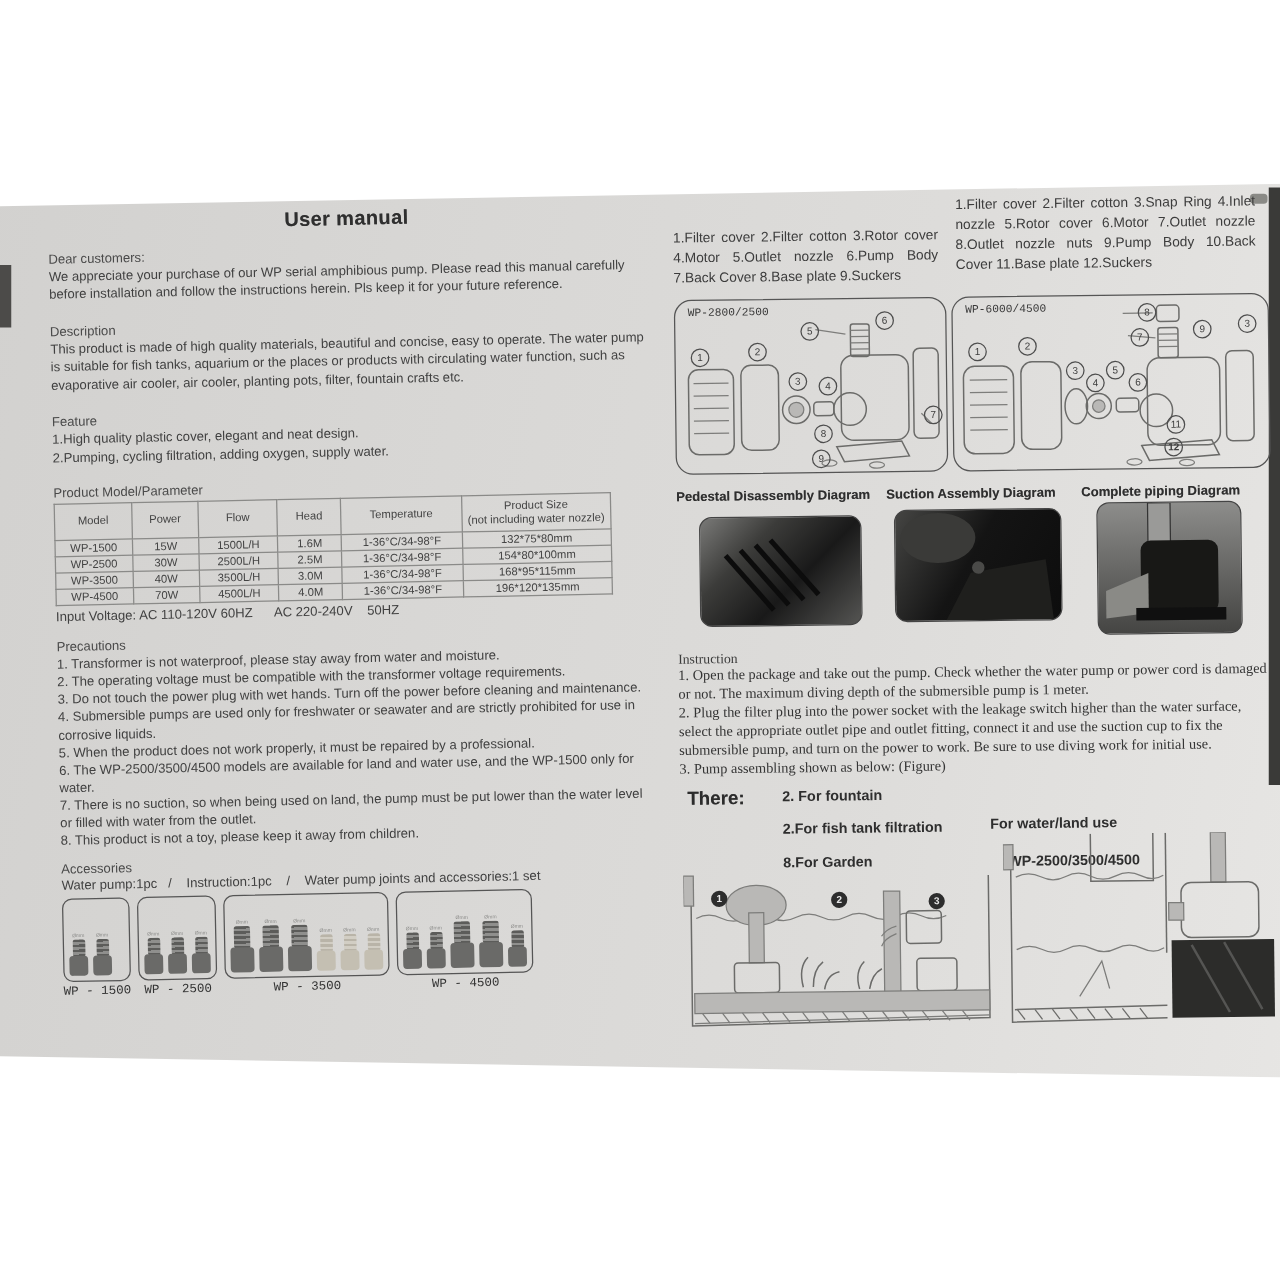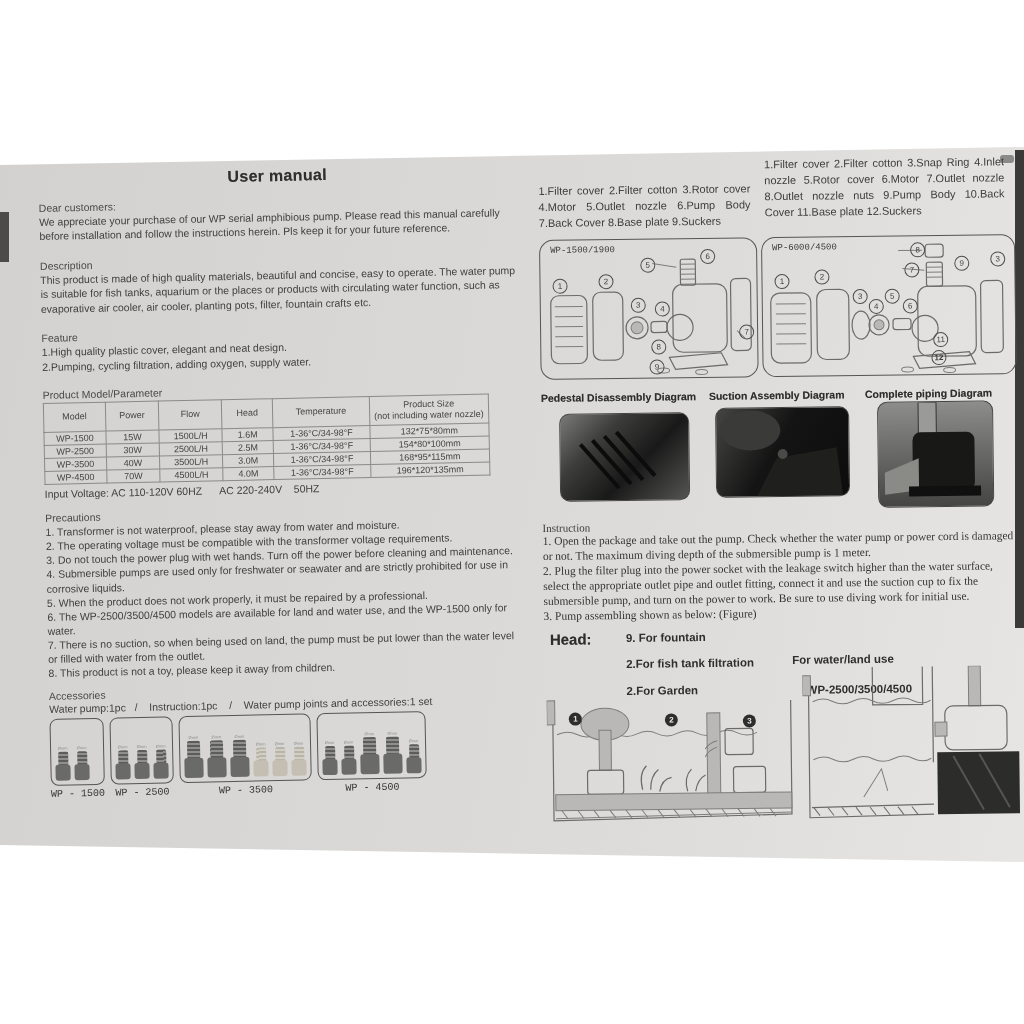--- a/index.html
+++ b/index.html
@@ -283,21 +283,21 @@
           <line class="ln" x1="140" y1="35" x2="155" y2="35"></line>
             <line class="ln" x1="140" y1="40" x2="155" y2="40"></line>
           <circle class="ln2" cx="139" cy="88" r="13"></circle>
           <rect class="ln2" x="190" y="40" width="20" height="72" rx="5"></rect>
           <polygon class="ln2" points="128,118 180,114 186,126 134,130"></polygon>
           <ellipse class="ln" cx="122" cy="131" rx="6" ry="2.5"></ellipse>
           <ellipse class="ln" cx="160" cy="133" rx="6" ry="2.5"></ellipse>
           <line class="ln" x1="112" y1="24" x2="136" y2="28"></line>
           <line class="ln" x1="196" y1="92" x2="204" y2="100"></line>
         </svg>
-        <div class="exp-label">WP-1500/1900</div>
+        <div class="exp-label">WP-2800/2500</div>
         <div class="callouts">
             <div class="callout" style="left: 12px; top: 38px;">1</div>
             <div class="callout" style="left: 58px; top: 34px;">2</div>
             <div class="callout" style="left: 90px; top: 58px;">3</div>
             <div class="callout" style="left: 114px; top: 62px;">4</div>
             <div class="callout" style="left: 100px; top: 18px;">5</div>
             <div class="callout" style="left: 160px; top: 10px;">6</div>
             <div class="callout" style="left: 198px; top: 86px;">7</div>
             <div class="callout" style="left: 110px; top: 100px;">8</div>
             <div class="callout" style="left: 108px; top: 120px;">9</div>
@@ -387,24 +387,24 @@
     <div class="instr-wrap">
       <div class="instr-label">Instruction</div>
       <div id="instructions">
           <div class="instr-item">1. Open the package and take out the pump. Check whether the water pump or power cord is damaged or not. The maximum diving depth of the submersible pump is 1 meter.</div>
           <div class="instr-item">2. Plug the filter plug into the power socket with the leakage switch higher than the water surface, select the appropriate outlet pipe and outlet fitting, connect it and use the suction cup to fix the submersible pump, and turn on the power to work. Be sure to use diving work for initial use.</div>
           <div class="instr-item">3. Pump assembling shown as below: (Figure)</div>
         </div>
     </div>
 
     <div id="usage-block">
-      <div class="usage-label soft">Head:</div>
-      <div class="usage-item" style="left:82px;top:2px;">9. For fountain</div>
+      <div class="usage-label soft">There:</div>
+      <div class="usage-item" style="left:82px;top:2px;">2. For fountain</div>
       <div class="usage-item" style="left:82px;top:28px;">2.For fish tank filtration</div>
-      <div class="usage-item" style="left:82px;top:55px;">2.For Garden</div>
+      <div class="usage-item" style="left:82px;top:55px;">8.For Garden</div>
       <div class="wl-label" style="left:248px;top:26px;">For water/land use</div>
       <div class="wl-label" style="left:262px;top:56px;">WP-2500/3500/4500</div>
 
       <div class="scene" style="left:2px;top:42px;">
         <svg width="250" height="152" viewBox="0 0 250 152">
           <polyline class="ln2" points="6,40 6,148 244,144 244,30"></polyline>
           <rect class="fillg" x="0" y="28" width="8" height="24"></rect>
           <path class="ln" d="M10 62 q10 -5 20 0 q10 5 20 0 q10 -5 20 0 q10 5 20 0 q10 -5 20 0 q10 5 20 0 q10 -5 20 0 q10 5 20 0 q10 -5 20 0 q10 5 20 0"></path>
           <ellipse class="fillg" cx="58" cy="52" rx="24" ry="16"></ellipse>
           <rect class="fillg" x="52" y="58" width="12" height="40"></rect>

